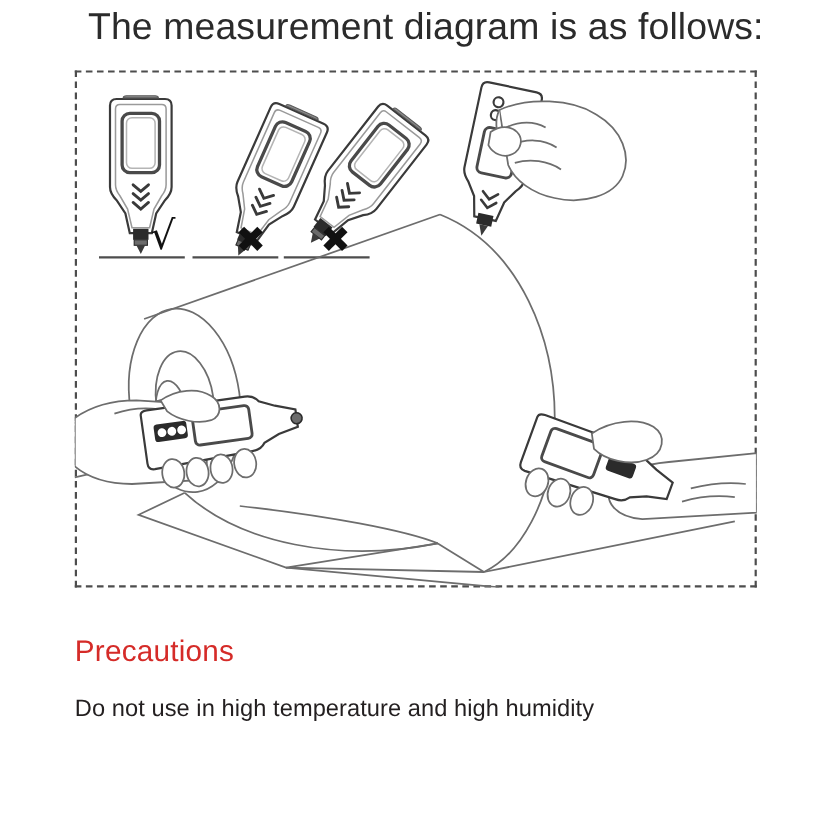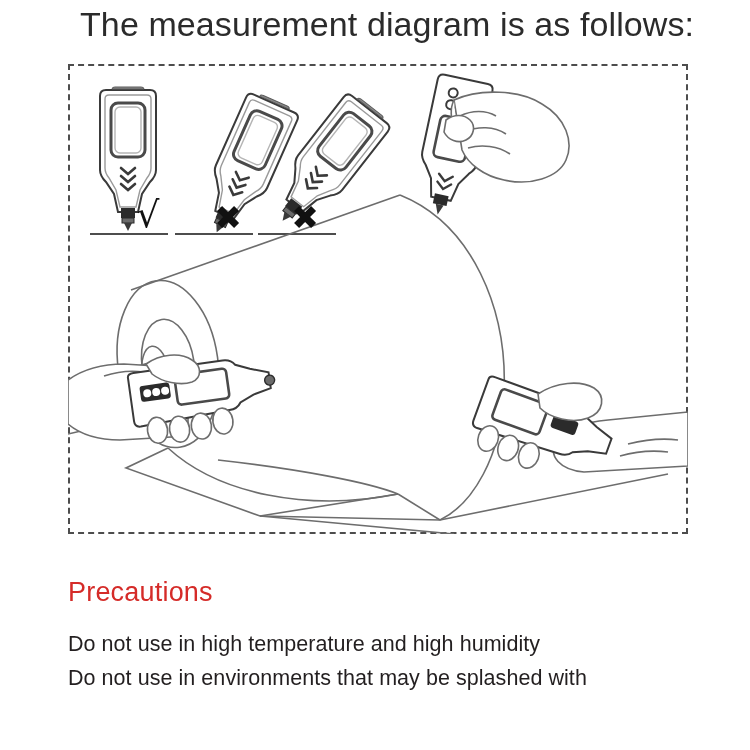--- a/index.html
+++ b/index.html
@@ -241,14 +241,13 @@
 </svg>
 
 <div class="mark" id="mark-ok">√</div>
 <div class="mark" id="mark-bad-1">✖</div>
 <div class="mark" id="mark-bad-2">✖</div>
 
 <div id="precautions-heading">Precautions</div>
 
 <div id="precautions-body">
   <span class="pline">Do not use in high temperature and high humidity</span>
-  <span class="pline">Do not use in environments that may be splashed with</span>
 </div>
 
 </body></html>

